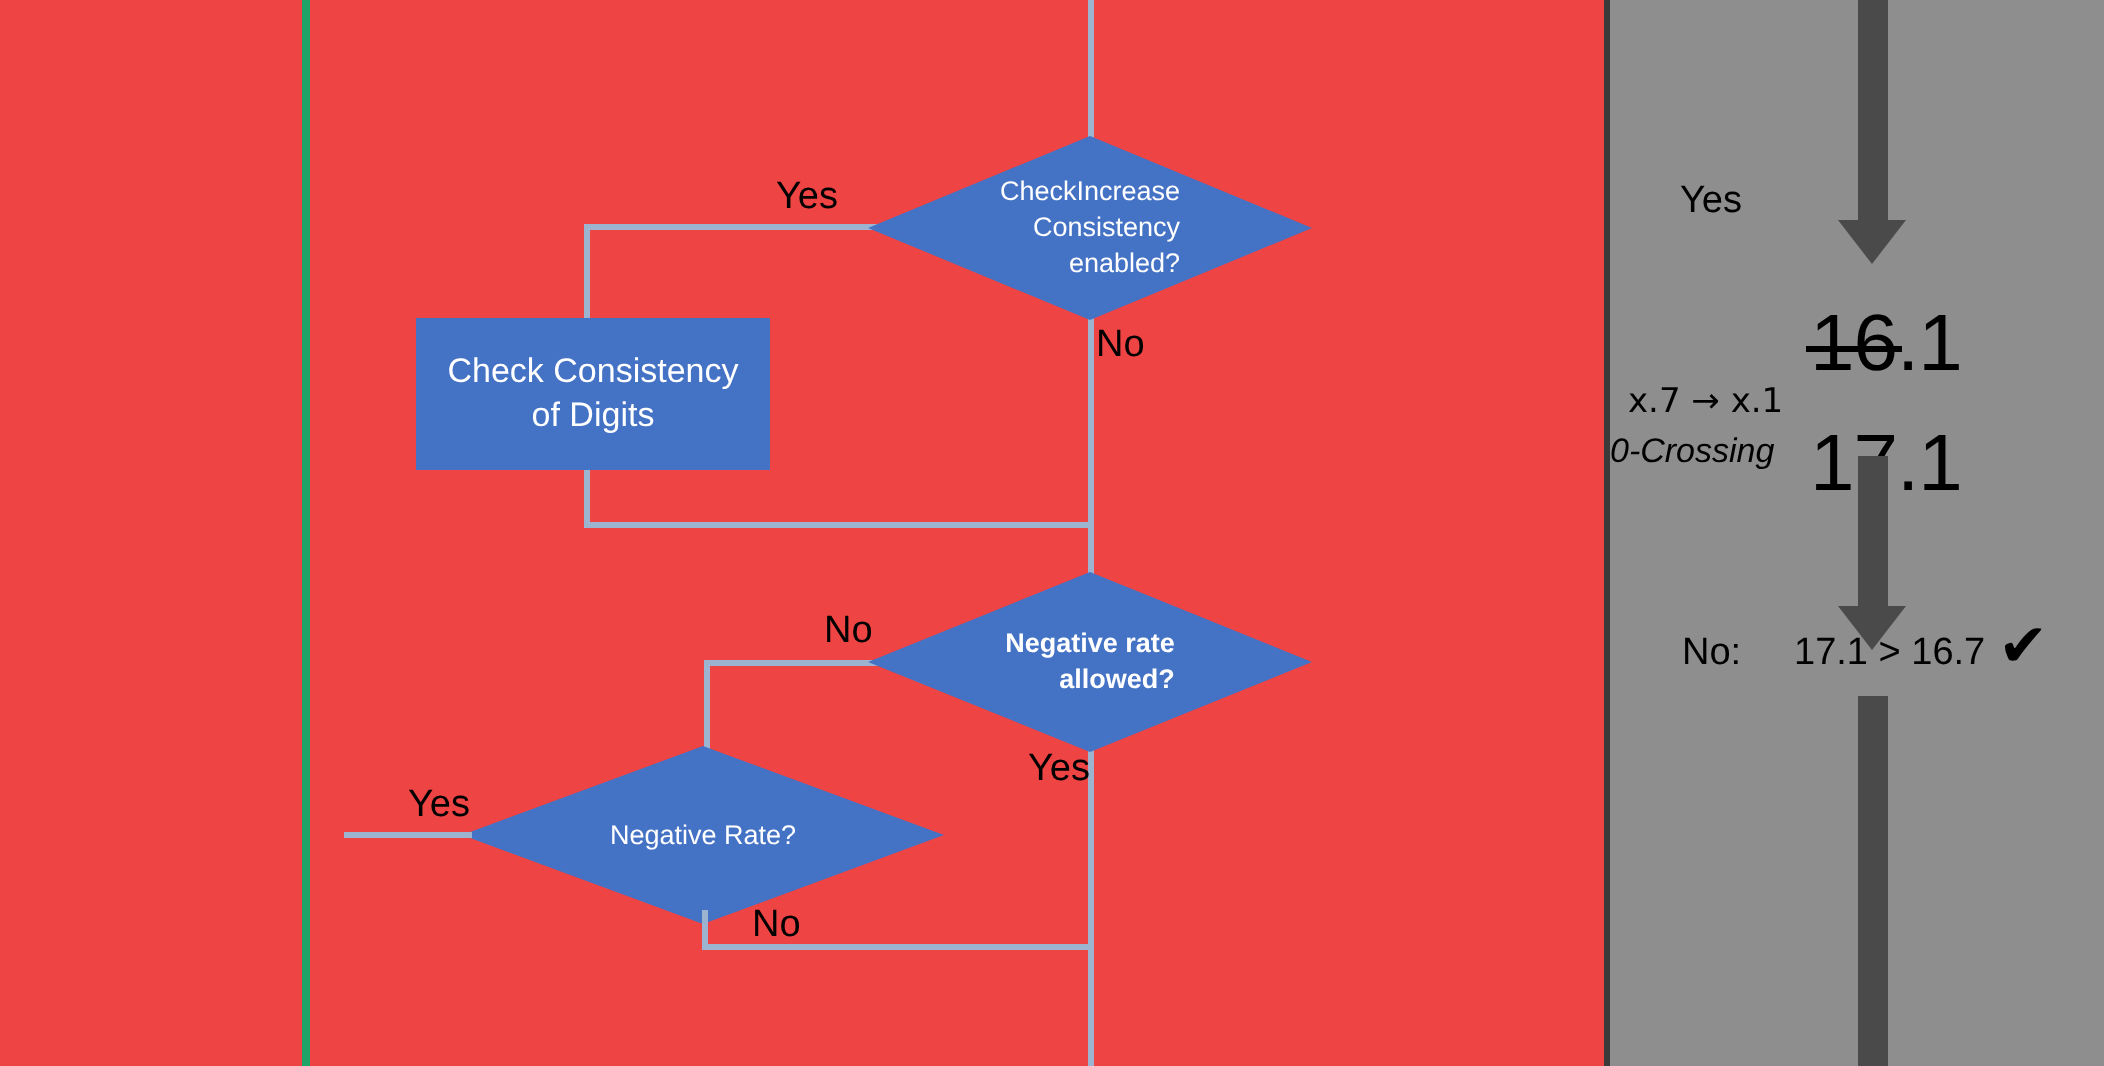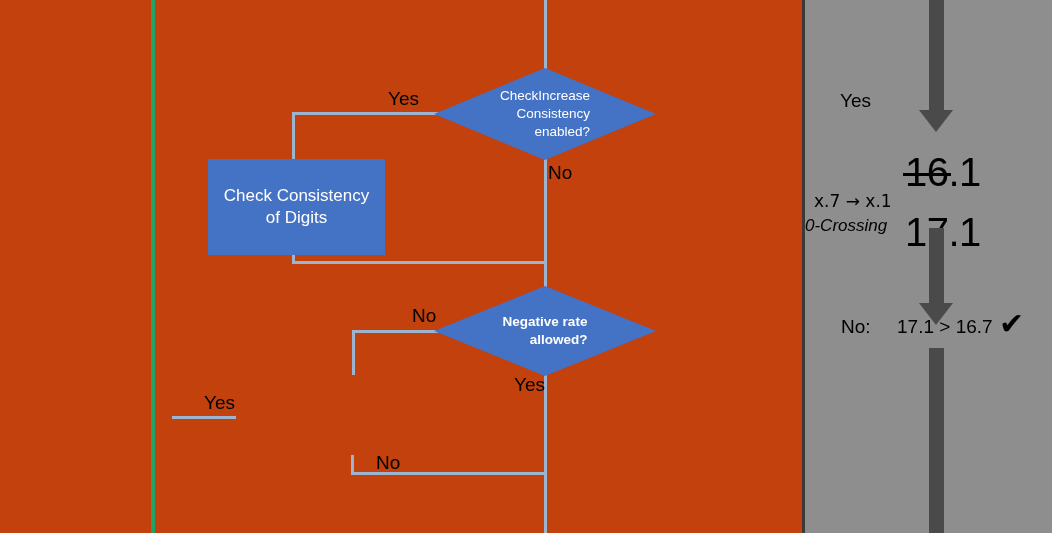--- a/index.html
+++ b/index.html
@@ -7,21 +7,21 @@
     padding: 0;
     background: #ffffff;
   }
   body {
     font-family: "Liberation Sans", sans-serif;
   }
   #canvas {
     position: relative;
     width: 1052px;
     height: 533px;
-    background: #c2410c;
+    background: #ef4444;
     overflow: hidden;
   }
 
   
   .vline {
     position: absolute;
     background: #9dB4d0;
   }
   .hline {
     position: absolute;
@@ -161,37 +161,41 @@
   <div class="vline" style="left:292px; top:235px; width:3px; height:29px;"></div>
   <div class="hline" style="left:292px; top:261px; width:255px; height:3px;"></div>
 
   <div class="diamond" style="left:434px; top:68px; width:222px; height:92px;">
     <div class="shape"></div>
     <div class="label">CheckIncrease
 Consistency
 enabled?</div>
   </div>
 
-  <div class="proc-box" style="left:208px; top:159px; width:177px; height:96px;">
+  <div class="proc-box" style="left:208px; top:159px; width:177px; height:76px;">
     <span class="lines">Check Consistency
 of Digits</span>
   </div>
 
   <div class="hline" style="left:352px; top:330px; width:90px; height:3px;"></div>
   <div class="vline" style="left:352px; top:330px; width:3px; height:45px;"></div>
   <span class="edge-label" style="left:412px; top:305px;">No</span>
 
   <span class="edge-label" style="left:514px; top:374px;">Yes</span>
 
   <div class="diamond" style="left:434px; top:286px; width:222px; height:90px;font-weight:bold;">
     <div class="shape"></div>
     <div class="label">Negative rate
 allowed?</div>
   </div>
 
+  <div class="diamond" style="left:231px; top:373px; width:241px; height:89px;">
+    <div class="shape"></div>
+    <div class="label">Negative Rate?</div>
+  </div>
 
   <div class="hline" style="left:172px; top:416px; width:64px; height:3px;"></div>
   <span class="edge-label" style="left:204px; top:392px;">Yes</span>
 
   <div class="vline" style="left:351px; top:455px; width:3px; height:20px;"></div>
   <div class="hline" style="left:351px; top:472px; width:196px; height:3px;"></div>
   <span class="edge-label" style="left:376px; top:452px;">No</span>
 
 
   <div id="right-panel">

